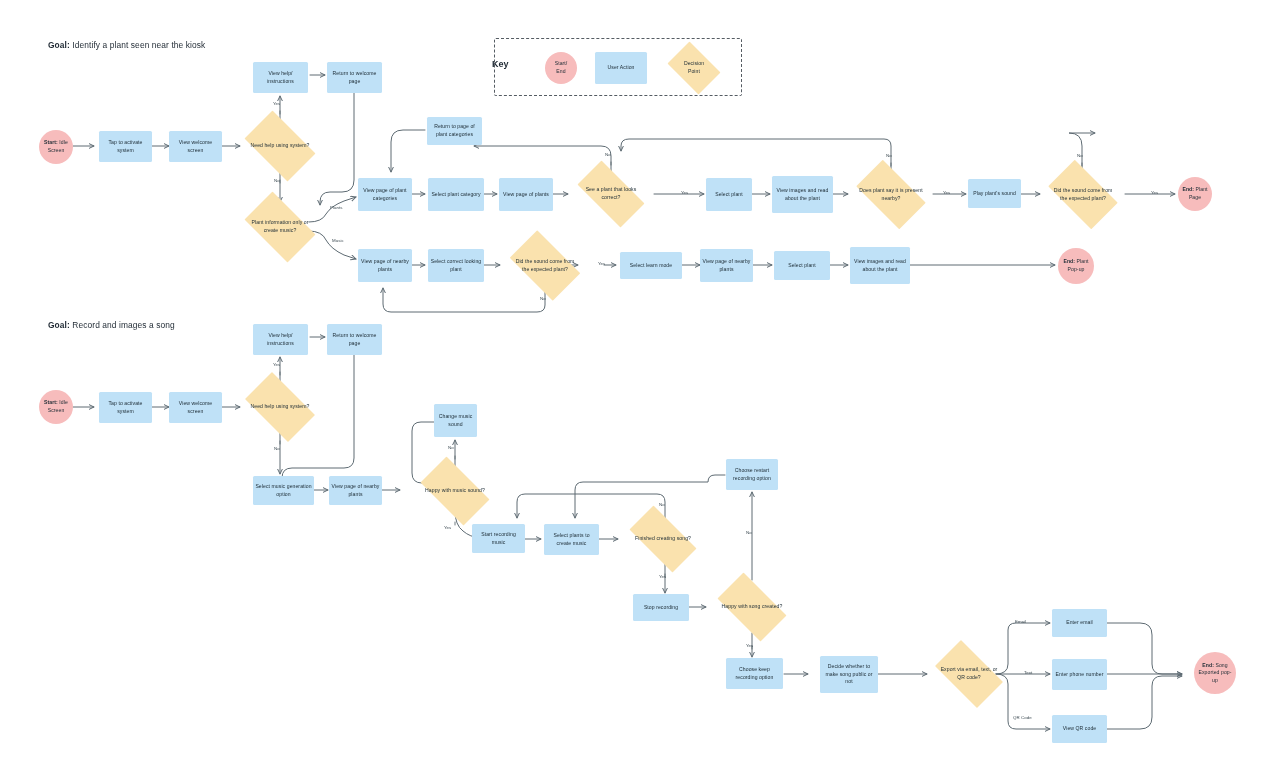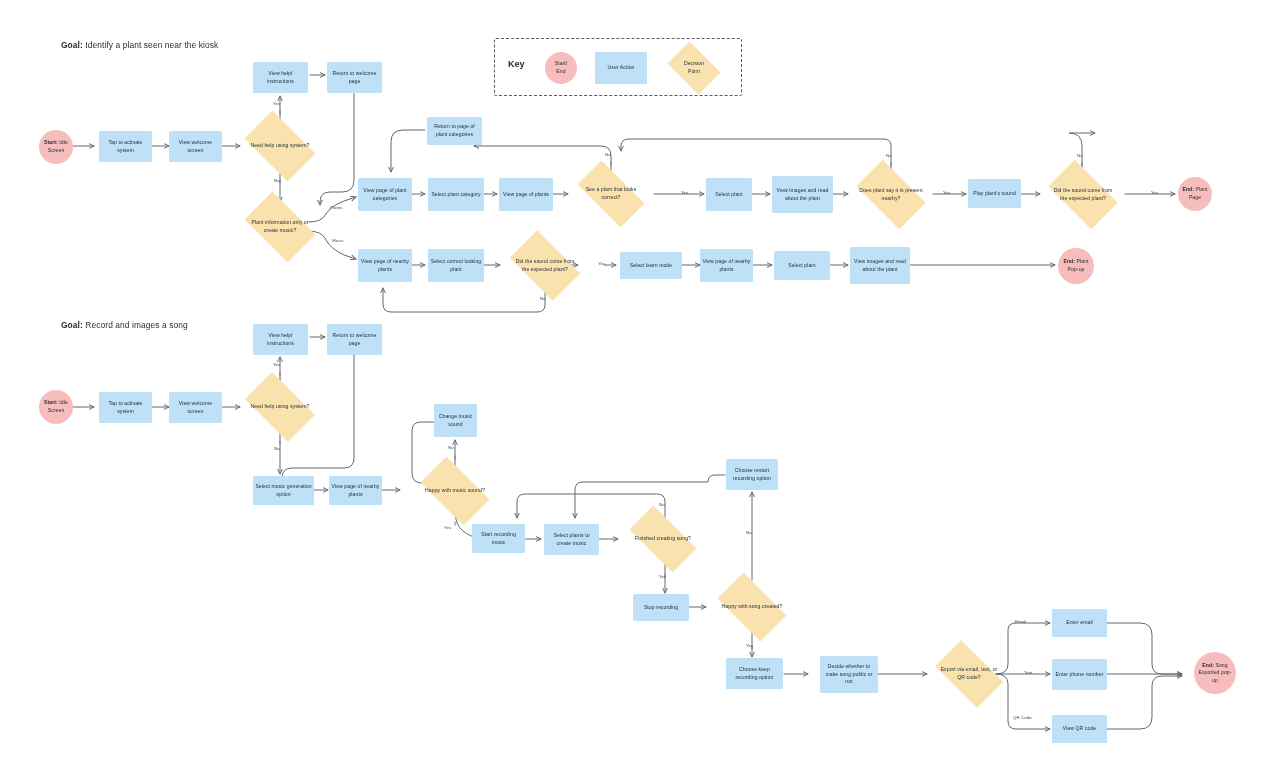--- a/index.html
+++ b/index.html
@@ -26,21 +26,21 @@
     height: 779px;
     pointer-events: none;
   }
   .goal {
     position: absolute;
     font-size: 8.4px;
     color: #1f2933;
     letter-spacing: 0.1px;
     white-space: nowrap;
   }
-  .goal b { font-weight: bold; margin-left: 13px; }
+  .goal b { font-weight: bold; }
 
   .node {
     position: absolute;
     box-sizing: border-box;
     display: flex;
     align-items: center;
     justify-content: center;
     text-align: center;
     font-size: 5.1px;
     line-height: 1.5;
@@ -88,21 +88,21 @@
     left: 494px;
     top: 38px;
     width: 248px;
     height: 58px;
     border: 1.1px dashed #555c63;
     border-radius: 2px;
     box-sizing: border-box;
   }
   #key-label {
     position: absolute;
-    left: 508px;
+    left: 492px;
     top: 59px;
     font-size: 9px;
     font-weight: bold;
     color: #1f2933;
   }
   .key-node { font-size: 5.1px; }
 </style>
 </head>
 <body>
 

